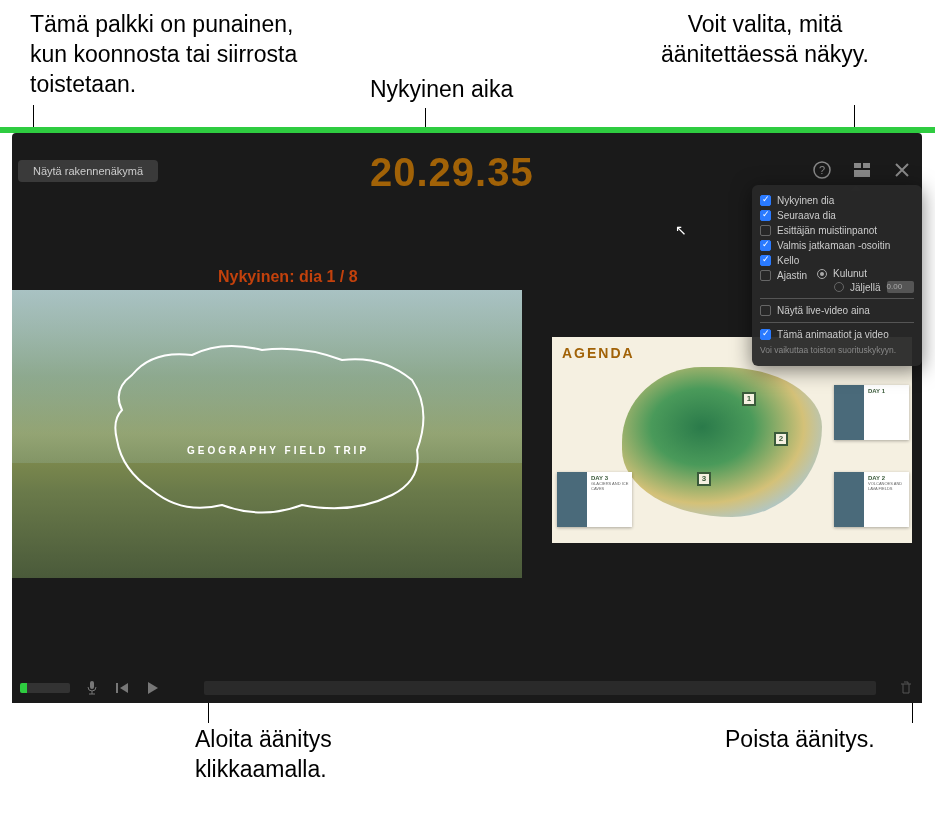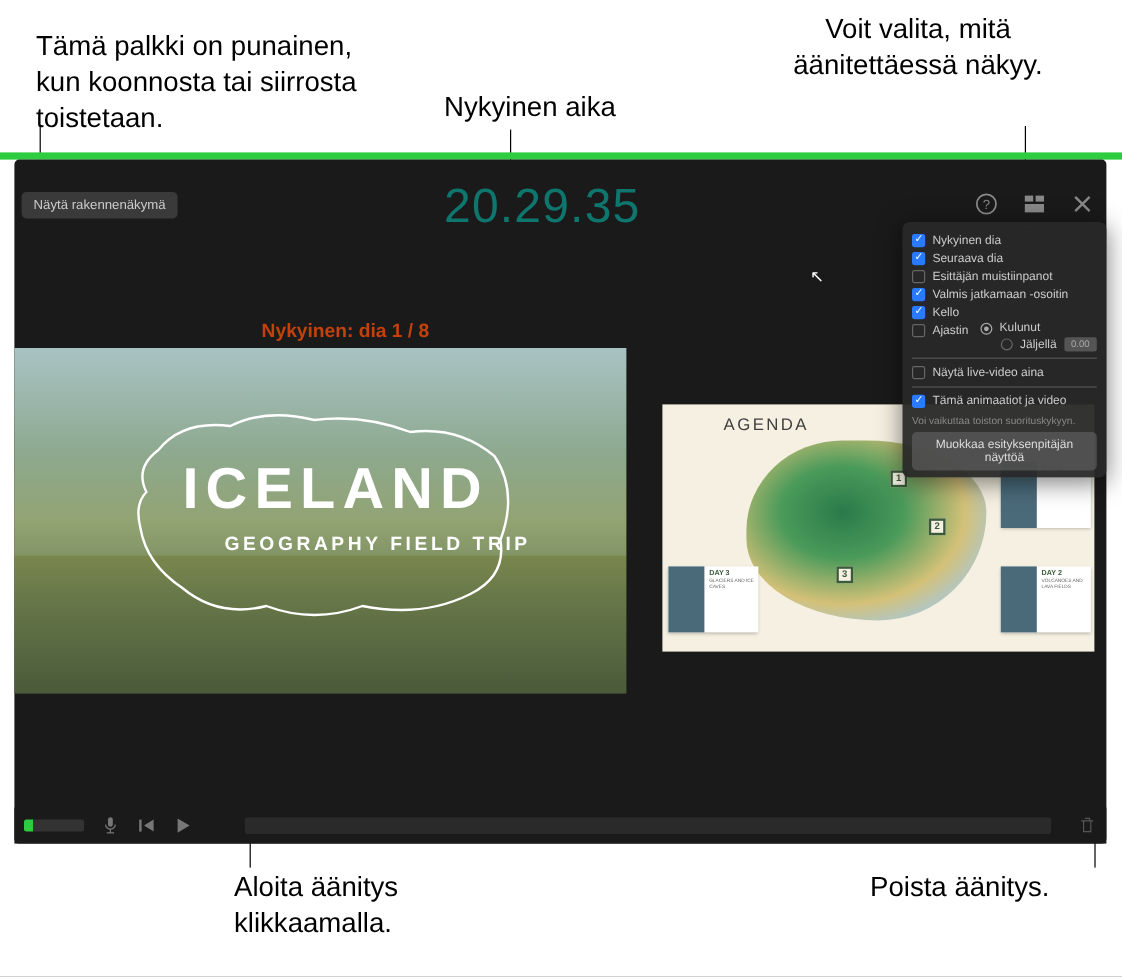--- a/index.html
+++ b/index.html
@@ -5,75 +5,75 @@
 * { margin: 0; padding: 0; box-sizing: border-box; }
 body { width: 935px; height: 814px; background: #fff; font-family: -apple-system, Helvetica, Arial, sans-serif; position: relative; overflow: hidden; }
 
 .callout { position: absolute; font-size: 23px; color: #000; line-height: 1.3; }
 .callout-line { position: absolute; background: #000; }
 
 .green-bar { position: absolute; left: 0; top: 127px; width: 935px; height: 6px; background: #2ecc40; }
 
 .presenter { position: absolute; left: 12px; top: 133px; width: 910px; height: 570px; background: #1a1a1a; border-radius: 4px; }
 
-.nav-btn { position: absolute; left: 18px; top: 160px; width: 130px; height: 22px; background: rgba(80,80,80,0.6); border-radius: 4px; font-size: 11px; color: #ccc; text-align: center; line-height: 22px; }
-
-.clock { position: absolute; left: 370px; top: 150px; font-size: 40px; font-weight: 400; color: #0f766e; letter-spacing: 1px; }
+.nav-btn { position: absolute; left: 18px; top: 160px; width: 140px; height: 22px; background: rgba(80,80,80,0.6); border-radius: 4px; font-size: 11px; color: #ccc; text-align: center; line-height: 22px; }
+
+.clock { position: absolute; left: 370px; top: 150px; font-size: 40px; font-weight: 700; color: #a16207; letter-spacing: 1px; }
 
 .top-icons { position: absolute; top: 160px; display: flex; gap: 20px; }
 .icon-btn { width: 20px; height: 20px; color: #888; cursor: pointer; }
 
 .slide-label { position: absolute; font-size: 16px; font-weight: 600; color: #c2410c; }
 .current-label { left: 218px; top: 268px; }
 .next-label { left: 625px; top: 310px; margin-top: 39px; }
 
 .current-slide { position: absolute; left: 12px; top: 290px; width: 510px; height: 288px; background: linear-gradient(180deg, #7a9b8e 0%, #6b8a5a 30%, #8a9550 50%, #6a7a4a 70%, #4a5a3a 100%); overflow: hidden; }
 .current-slide::before { content:''; position:absolute; left:0; right:0; top:0; height:60%; background: linear-gradient(180deg, rgba(200,220,230,0.6), rgba(150,180,160,0.3)); }
 .iceland-outline { position: absolute; left: 80px; top: 30px; width: 350px; height: 220px; }
 .iceland-title { position: absolute; left: 140px; top: 90px; font-size: 48px; font-weight: 800; color: #fff; letter-spacing: 6px; font-family: Impact, sans-serif; }
-.iceland-sub { position: absolute; left: 175px; top: 155px; font-size: 16px; font-weight: 600; color: #fff; letter-spacing: 3px; }
+.iceland-sub { position: absolute; left: 175px; top: 155px; font-size: 10px; font-weight: 600; color: #fff; letter-spacing: 3px; }
 
 .next-slide { position: absolute; left: 552px; top: 337px; width: 360px; height: 206px; background: #f5f0e1; overflow: hidden; }
-.agenda-title { position: absolute; left: 10px; top: 8px; font-size: 14px; font-weight: 400; color: #404040; letter-spacing: 2px; margin-left: 41px; }
+.agenda-title { position: absolute; left: 10px; top: 8px; font-size: 14px; font-weight: 700; color: #a16207; letter-spacing: 2px; }
 .map-blob { position: absolute; left: 70px; top: 30px; width: 200px; height: 150px; background: radial-gradient(ellipse at 40% 40%, #2a7a4a 0%, #4a9a5a 30%, #d4c178 60%, #a8c8d8 80%); border-radius: 40% 50% 45% 55% / 50% 40% 60% 45%; }
 .day-card { position: absolute; width: 75px; height: 55px; background: #fff; box-shadow: 0 1px 3px rgba(0,0,0,0.3); }
 .day-card .img { width: 30px; height: 100%; background: #4a6a7a; float: left; }
 .day-card .txt { font-size: 6px; font-weight: 700; color: #3a5a3a; padding: 3px 2px 0 34px; }
 .day-card .sub { font-size: 4px; color: #666; padding: 1px 2px 0 34px; line-height: 1.2; }
 .marker { position: absolute; width: 14px; height: 14px; background: #f5f0e1; border: 2px solid #3a5a3a; font-size: 8px; font-weight: 700; color: #3a5a3a; text-align: center; line-height: 10px; }
 
 .popover { position: absolute; left: 752px; top: 185px; width: 170px; background: rgba(40,40,40,0.95); border-radius: 6px; padding: 8px 8px 6px; font-size: 10px; color: #ccc; box-shadow: 0 4px 20px rgba(0,0,0,0.5); }
 .popover::before { content:''; position:absolute; top:-6px; right:60px; border:6px solid transparent; border-bottom-color: rgba(40,40,40,0.95); }
 .pop-row { display: flex; align-items: flex-end; gap: 6px; padding: 2px 0; }
 .cb { width: 11px; height: 11px; border-radius: 2px; border: 1px solid #666; flex-shrink: 0; }
 .cb.checked { background: #2a7aff; border-color: #2a7aff; position: relative; }
 .cb.checked::after { content:'✓'; position:absolute; left:1px; top:-2px; font-size:9px; color:#fff; }
 .radio { width:10px; height:10px; border-radius:50%; border:1px solid #666; flex-shrink:0; }
 .radio.sel { border-color:#aaa; }
 .radio.sel::after { content:''; display:block; width:4px; height:4px; background:#aaa; border-radius:50%; margin:2px; }
 .pop-sep { height:1px; background:#555; margin:4px 0; }
 .timer-row { display:flex; align-items:center; gap:6px; padding:1px 0 1px 17px; }
-.timer-field { width:30px; height:12px; background:#555; border-radius:2px; font-size:8px; text-align:center; line-height:12px; color:#aaa; }
+.timer-field { width:30px; height:12px; background:#555; border-radius:2px; font-size:8px; line-height:12px; color:#aaa; }
 .pop-note { font-size:8.5px; color:#888; padding:3px 0 5px; }
 .pop-btn { background: rgba(100,100,100,0.6); border-radius:4px; padding:5px; text-align:center; font-size:10px; color:#ddd; }
 
 .bottom-bar { position: absolute; left: 12px; top: 673px; width: 910px; height: 30px; background: #1a1a1a; display: flex; align-items: center; padding: 0 8px; gap: 14px; }
 .audio-meter { width: 50px; height: 10px; background: linear-gradient(90deg, #2ecc40 0%, #2ecc40 15%, #333 15%); border-radius: 2px; }
 .mic-icon, .prev-icon, .play-icon, .rec-icon, .trash-icon { width: 16px; height: 16px; cursor: pointer; }
 .rec-dot { width: 12px; height: 12px; background: #e74c3c; border-radius: 50%; }
 .timeline { flex: 1; height: 14px; background: #2a2a2a; border-radius: 2px; }
 .trash-wrap { margin-left: 8px; }
 
 .cursor { position: absolute; left: 675px; top: 222px; font-size: 14px; color: #fff; pointer-events: none; }
 
 </style>
 </head>
 <body>
 
-<div class="callout" style="left:30px; top:24px; width:300px">Tämä palkki on punainen, kun koonnosta tai siirrosta toistetaan.</div>
+<div class="callout" style="left:30px; top:10px; width:300px">Tämä palkki on punainen, kun koonnosta tai siirrosta toistetaan.</div>
 <div class="callout-line" style="left:33px; top:105px; width:1px; height:25px"></div>
 
 <div class="callout" style="left:370px; top:75px;">Nykyinen aika</div>
 <div class="callout-line" style="left:425px; top:108px; width:1px; height:42px"></div>
 
 <div class="callout" style="left:640px; top:10px; width:250px; text-align:center">Voit valita, mitä äänitettäessä näkyy.</div>
 <div class="callout-line" style="left:854px; top:105px; width:1px; height:55px"></div>
 
 <div class="callout" style="left:195px; top:725px; width:250px">Aloita äänitys klikkaamalla.</div>
 <div class="callout-line" style="left:208px; top:698px; width:1px; height:25px"></div>
@@ -110,21 +110,20 @@
   </span>
 </div>
 
 <div class="slide-label current-label">Nykyinen: dia 1 / 8</div>
 <div class="slide-label next-label">Seuraava: d</div>
 
 <div class="current-slide">
   <svg class="iceland-outline" viewBox="0 0 350 220">
     <path d="M30 90 Q20 70 40 55 Q60 30 100 35 Q130 20 170 30 Q210 25 250 40 Q290 35 320 60 Q340 90 325 130 Q330 160 300 175 Q260 195 210 185 Q170 200 130 185 Q90 195 60 170 Q30 150 25 120 Q20 100 30 90 Z" fill="none" stroke="#fff" stroke-width="2"></path>
   </svg>
-  <div class="iceland-title">ICELAND</div>
   <div class="iceland-sub">GEOGRAPHY FIELD TRIP</div>
 </div>
 
 <div class="next-slide">
   <div class="agenda-title">AGENDA</div>
   <div class="map-blob"></div>
   <div class="marker" style="left:190px; top:55px">1</div>
   <div class="marker" style="left:222px; top:95px">2</div>
   <div class="marker" style="left:145px; top:135px">3</div>
   <div class="day-card" style="left:282px; top:48px">
@@ -181,21 +180,20 @@
   <div class="pop-row">
       <span class="cb"></span>
       <span>Näytä live-video aina</span>
     </div>
   <div class="pop-sep"></div>
   <div class="pop-row">
       <span class="cb checked"></span>
       <span>Tämä animaatiot ja video</span>
     </div>
   <div class="pop-note">Voi vaikuttaa toiston suorituskykyyn.</div>
-  <div class="pop-btn">Muokkaa esityksenpitäjän näyttöä</div>
 </div>
 
 <div class="bottom-bar">
   <div class="audio-meter"></div>
   <span class="mic-icon">
     <svg viewBox="0 0 16 16">
         <rect x="6" y="1" width="4" height="8" rx="2" fill="#777"></rect>
         <path d="M4 7 a4 4 0 0 0 8 0 M8 11 v3 M5 14 h6" stroke="#777" fill="none"></path>
       </svg>
   </span>

